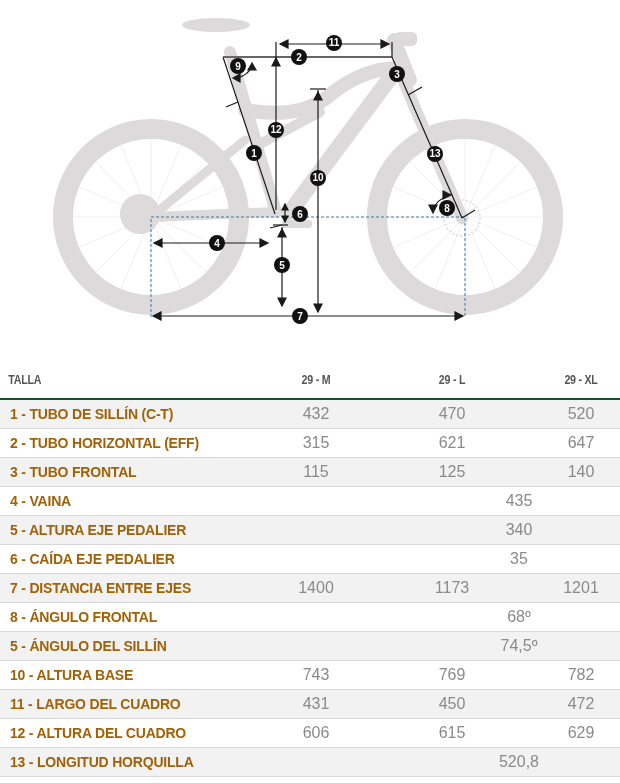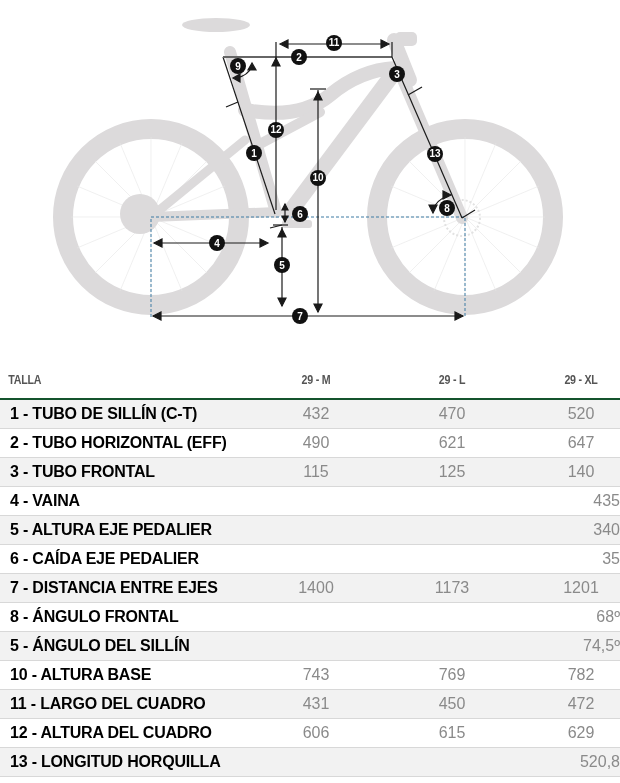--- a/index.html
+++ b/index.html
@@ -7,22 +7,22 @@
   .diagram { position: absolute; left: 0; top: 0; width: 620px; height: 345px; }
   .diagram svg { position: absolute; left: 0; top: 0; }
   .badge { font-family: "Liberation Sans", sans-serif; font-weight: bold; font-size: 10px; fill: #ffffff; }
   .geo-table { position: absolute; left: 0; top: 360px; width: 620px; border-collapse: collapse; }
   .geo-table th { height: 38px; font-family: "Liberation Sans Narrow", "Liberation Sans", sans-serif; font-size: 13px; font-weight: bold; color: #555555; text-align: center; padding: 0; letter-spacing: -0.3px; transform: scaleX(0.82); }
   .geo-table th.col-label { text-align: left; padding-left: 10px; transform-origin: left center; }
   .geo-table tr.hdr { border-bottom: 2px solid #14532d; }
   .geo-table td { height: 28px; border-bottom: 1px solid #d8d8d8; padding: 0; font-size: 16px; color: #8a8a8a; text-align: center; }
   .geo-table tr.odd td { background: #f2f2f2; }
   .geo-table tr.even td { background: #ffffff; }
-  .geo-table td.label { text-align: left; padding-left: 10px; color: #000000; font-weight: bold; font-size: 16px; letter-spacing: -0.2px; }
-  .geo-table td.span { text-align: right; padding-left: 148px; margin-top: 12px; }
+  .geo-table td.label { text-align: left; padding-left: 10px; color: #a16207; font-weight: bold; font-size: 14px; letter-spacing: -0.2px; }
+  .geo-table td.span { text-align: center; padding-left: 148px; margin-top: 12px; }
 </style>
 </head>
 <body>
 
 <div class="diagram">
   <svg width="620" height="345" viewBox="0 0 620 345">
 
     <g fill="none" stroke="#dcdadb">
       <circle cx="151" cy="217" r="88" stroke-width="20"></circle>
       <g stroke-width="0.6" stroke="#e6e6e6">
@@ -183,21 +183,21 @@
   </thead>
   <tbody id="rows">
       <tr class="odd">
         <td class="label">1 - TUBO DE SILLÍN (C-T)</td>
         <td>432</td>
         <td>470</td>
         <td>520</td>
       </tr>
       <tr class="even">
         <td class="label">2 - TUBO HORIZONTAL (EFF)</td>
-        <td>490</td>
+        <td>315</td>
         <td>621</td>
         <td>647</td>
       </tr>
       <tr class="odd">
         <td class="label">3 - TUBO FRONTAL</td>
         <td>115</td>
         <td>125</td>
         <td>140</td>
       </tr>
       <tr class="even">

